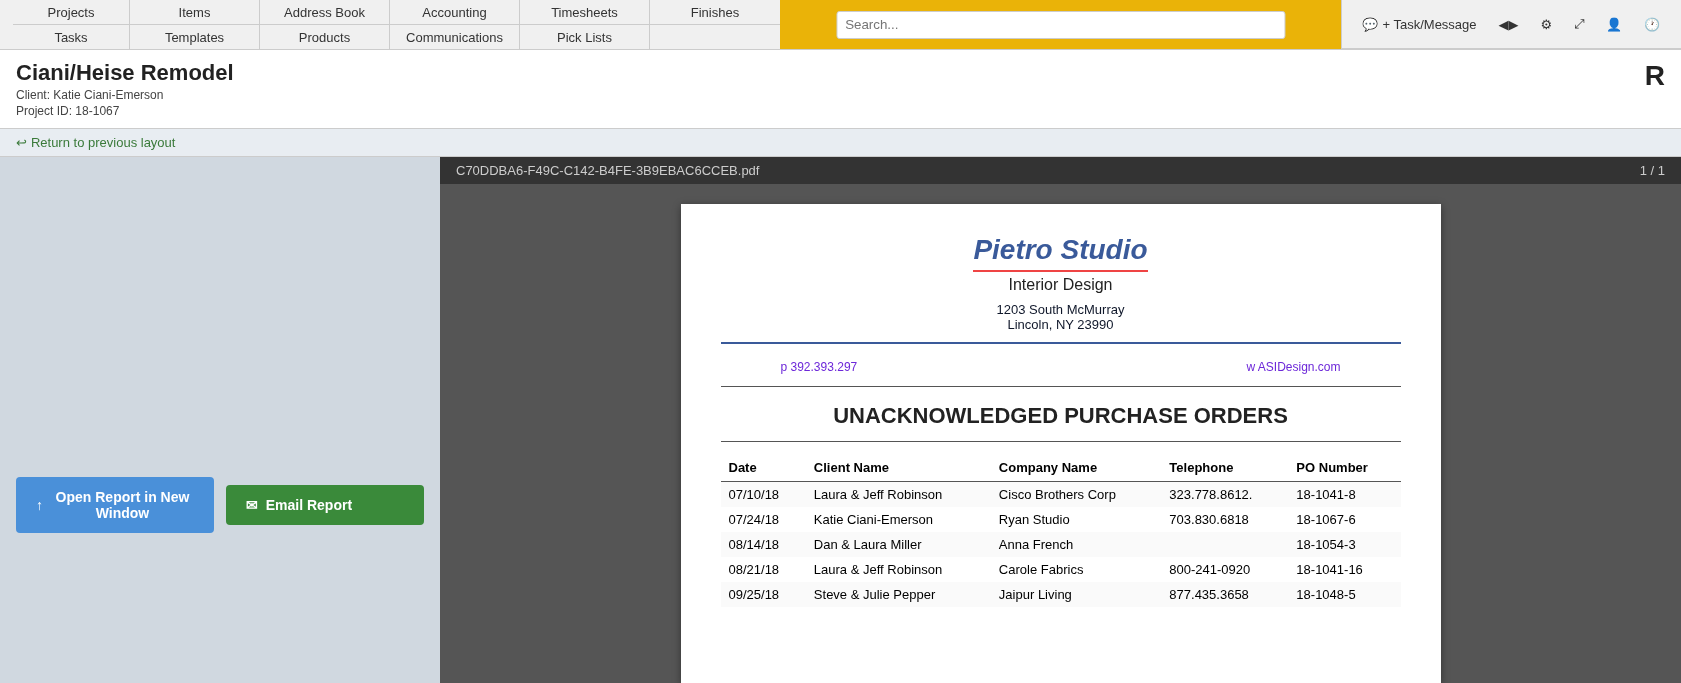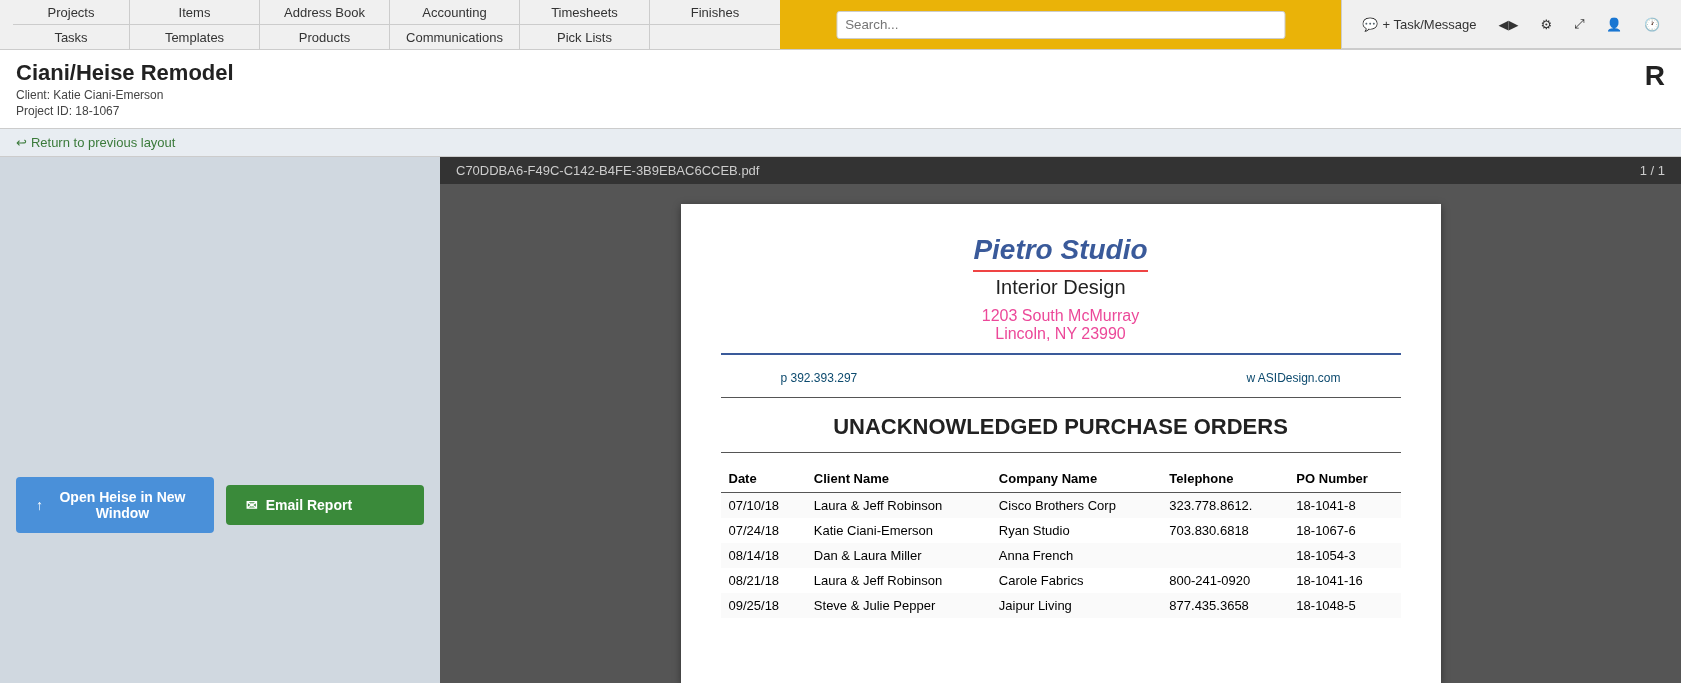--- a/index.html
+++ b/index.html
@@ -41,23 +41,23 @@
     .pdf-panel { flex: 1; background: #555; display: flex; flex-direction: column; }
     .pdf-toolbar { background: #333; color: #ccc; display: flex; align-items: center; padding: 6px 16px; font-size: 13px; gap: 16px; }
     .pdf-filename { flex: 1; }
     .pdf-pages { }
     .pdf-content { flex: 1; background: #555; display: flex; justify-content: center; align-items: flex-start; padding: 20px; overflow: auto; }
     .pdf-page { background: #fff; width: 760px; min-height: 480px; padding: 30px 40px; box-shadow: 0 2px 8px rgba(0,0,0,0.4); }
 
     
     .doc-header { text-align: center; border-bottom: 2px solid #3a5a9a; padding-bottom: 10px; margin-bottom: 16px; }
     .doc-studio-name { font-size: 28px; color: #3a5a9a; font-style: italic; font-weight: bold; border-bottom: 2px solid #ef4444; display: inline-block; padding-bottom: 4px; margin-bottom: 4px; }
-    .doc-subtitle { font-size: 20px; color: #222; margin-bottom: 8px; }
-    .doc-address { font-size: 16px; color: #ec4899; }
-    .doc-contact { display: flex; justify-content: space-between; margin: 10px 60px; font-size: 12px; color: #0c4a6e; }
+    .doc-subtitle { font-size: 16px; color: #222; margin-bottom: 8px; }
+    .doc-address { font-size: 13px; color: #0f172a; }
+    .doc-contact { display: flex; justify-content: space-between; margin: 10px 60px; font-size: 12px; color: #6d28d9; }
     .doc-divider { border: none; border-top: 1px solid #555; margin: 12px 0; }
     .doc-section-title { text-align: center; font-size: 22px; font-weight: bold; color: #222; margin: 16px 0 8px; }
     .doc-table { width: 100%; border-collapse: collapse; font-size: 13px; }
     .doc-table th { font-weight: bold; text-align: left; padding: 6px 8px; border-bottom: 1px solid #555; }
     .doc-table td { padding: 5px 8px; }
     .doc-table tr:nth-child(odd) td { background: #fafafa; }
   </style>
 </head>
 <body>
 
@@ -136,21 +136,21 @@
     <span>Return to previous layout</span>
   </span>
 </div>
 
 <div class="main-content">
 
   <div class="left-panel">
     <div class="btn-row">
       <button class="btn-open">
         <span>↑</span>
-        <span>Open Heise in New Window</span>
+        <span>Open Report in New Window</span>
       </button>
       <button class="btn-email">
         <span>✉</span>
         <span>Email Report</span>
       </button>
     </div>
   </div>
 
   <div class="pdf-panel">
     <div class="pdf-toolbar">

